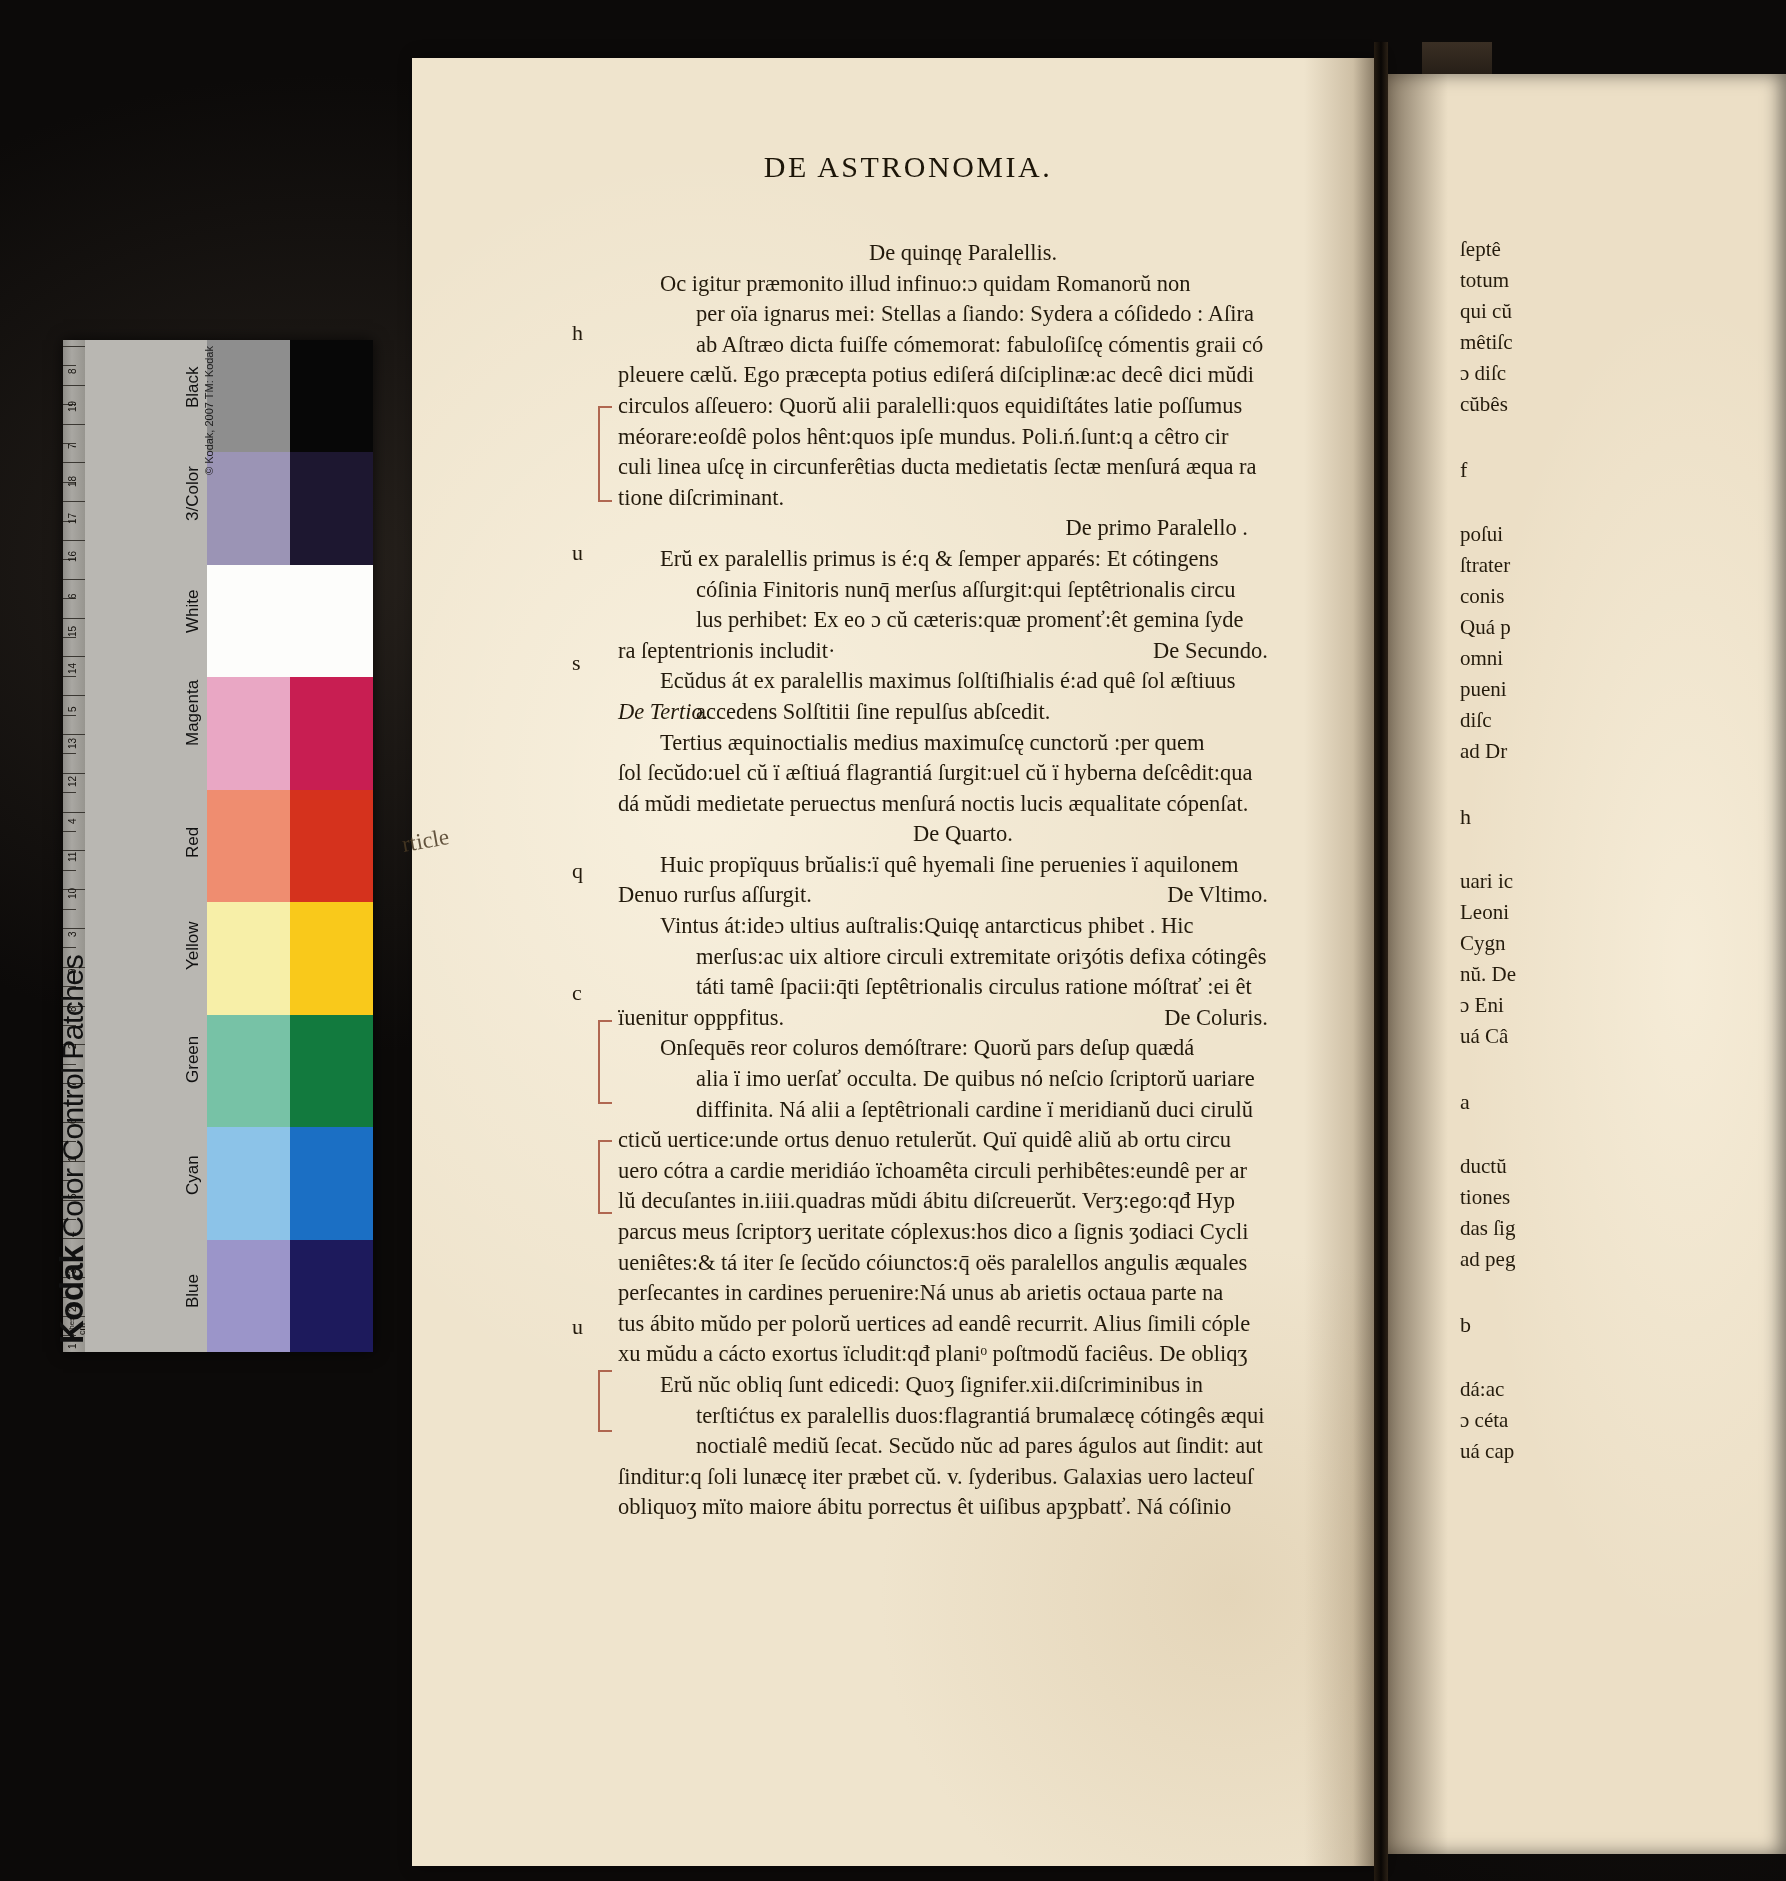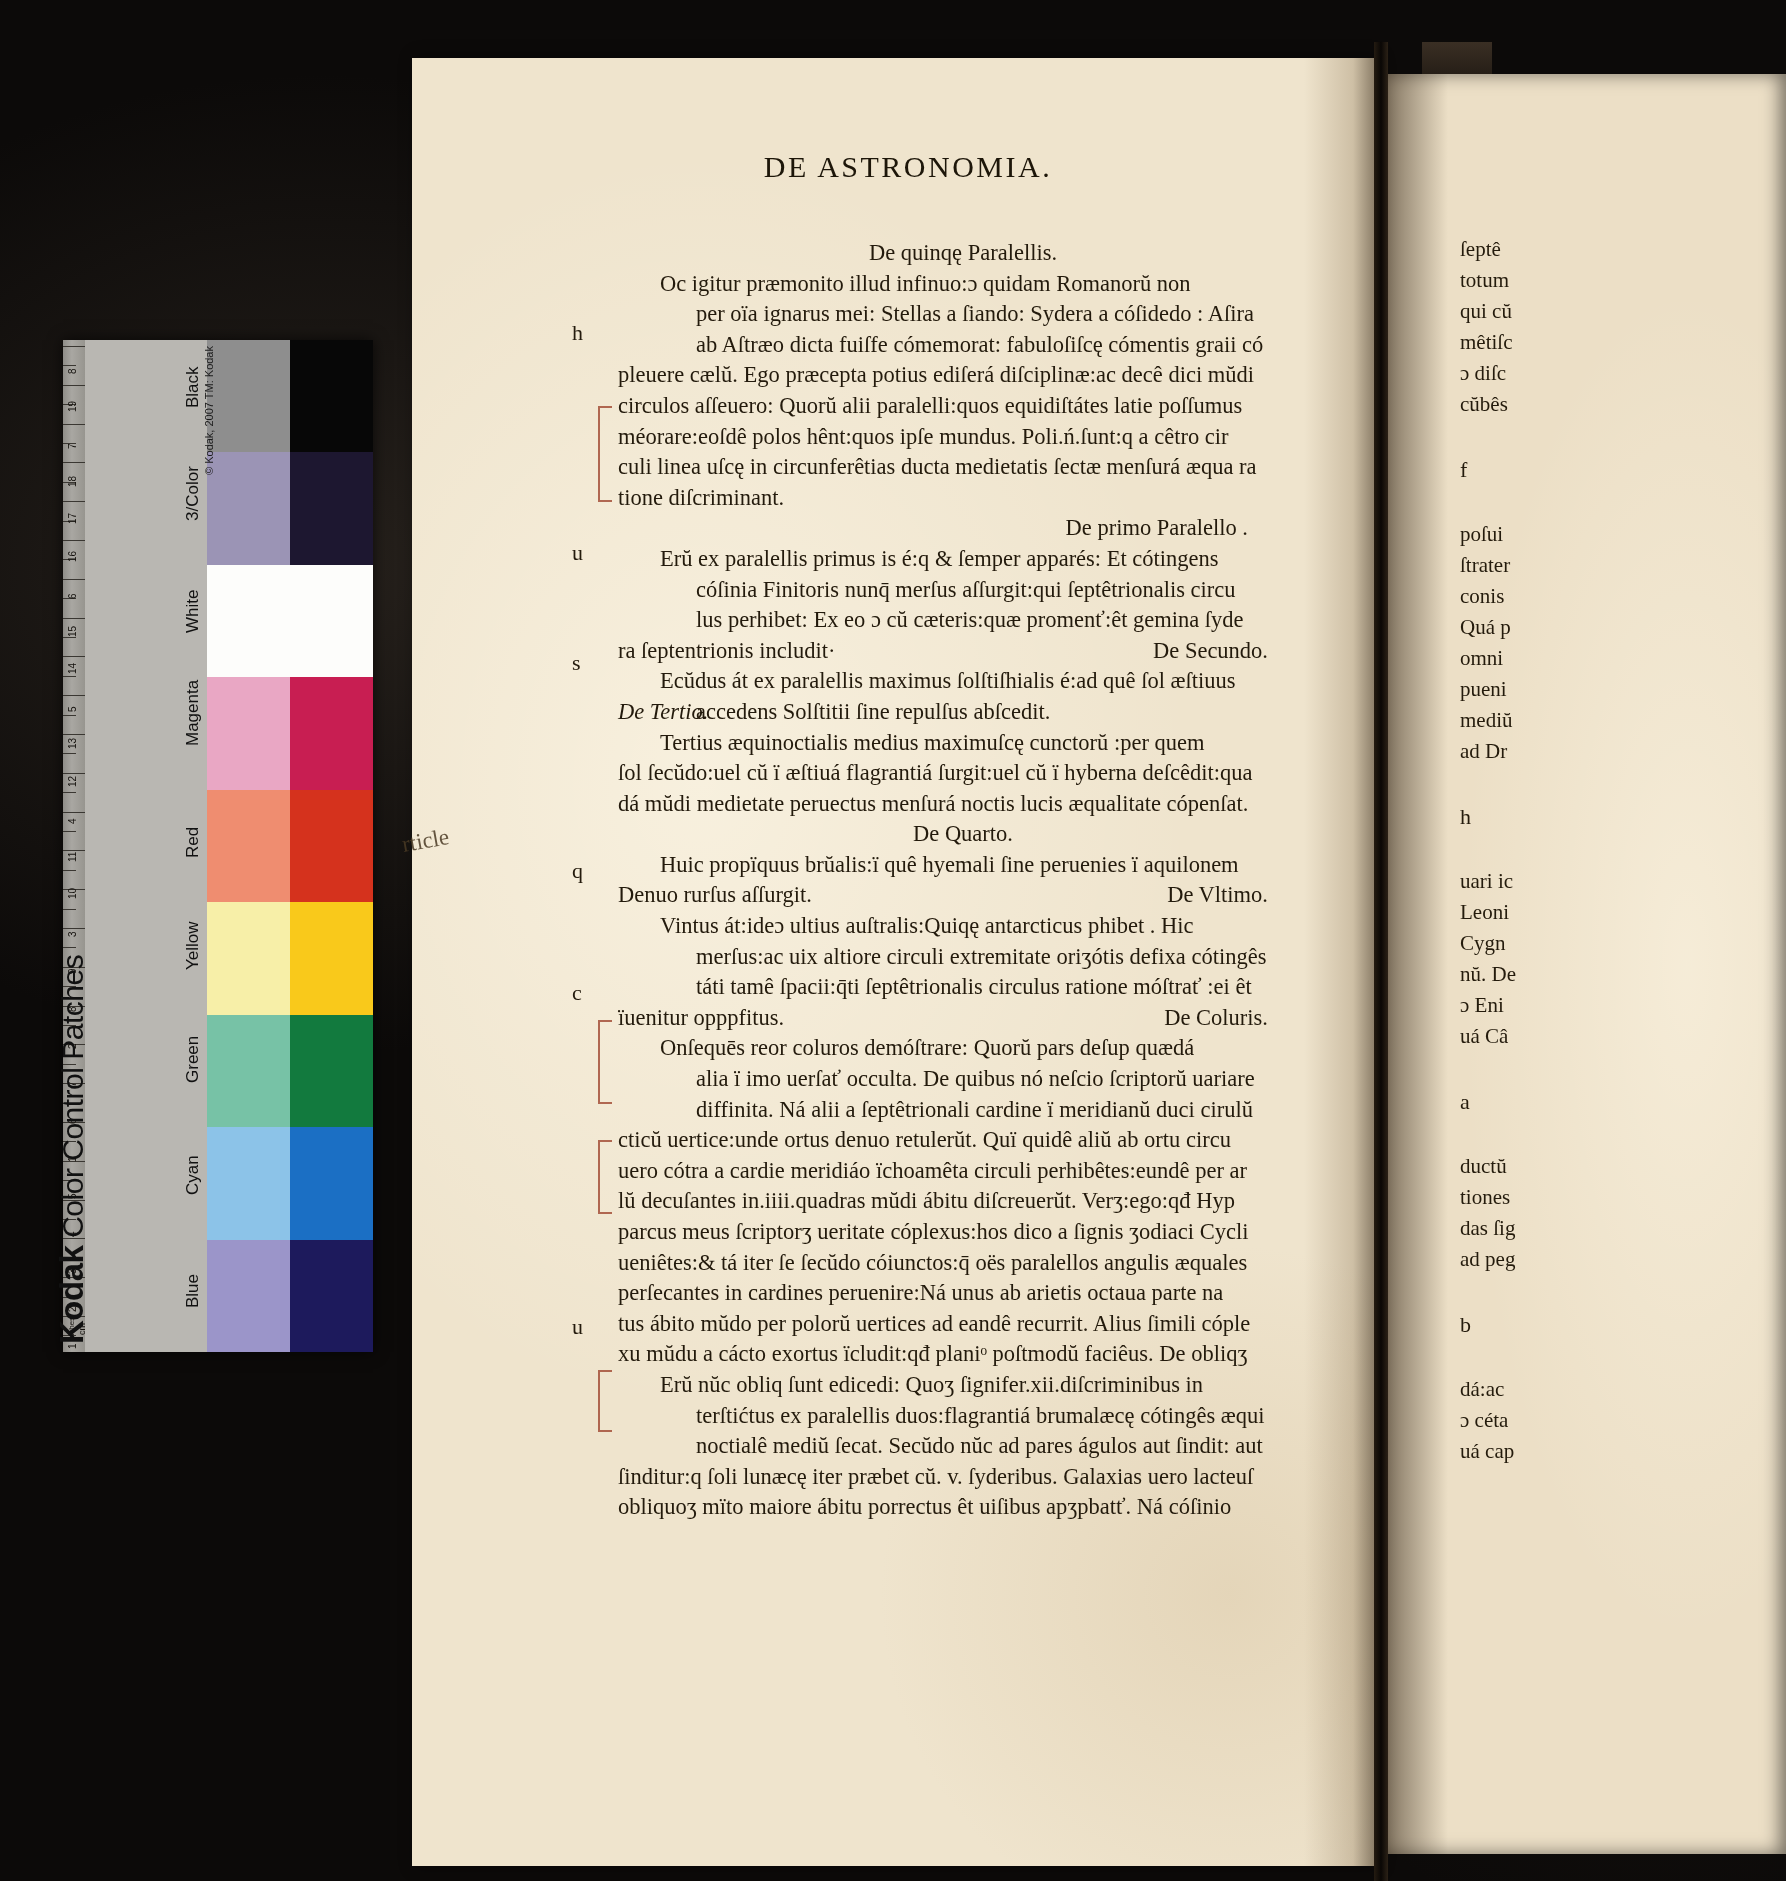--- a/index.html
+++ b/index.html
@@ -470,21 +470,21 @@
         <p>cŭbês</p>
         <div class="rp-gap"></div>
         <p class="rp-letter">f</p>
         <div class="rp-gap"></div>
         <p>poſui</p>
         <p>ſtrater</p>
         <p>conis</p>
         <p>Quá p</p>
         <p>omni</p>
         <p>pueni</p>
-        <p>mediŭ</p>
+        <p>diſc</p>
         <p>ad Dr</p>
         <div class="rp-gap"></div>
         <p class="rp-letter">h</p>
         <div class="rp-gap"></div>
         <p>uari ic</p>
         <p>Leoni</p>
         <p>Cygn</p>
         <p>nŭ. De</p>
         <p>ɔ Eni</p>
         <p>uá Câ</p>

